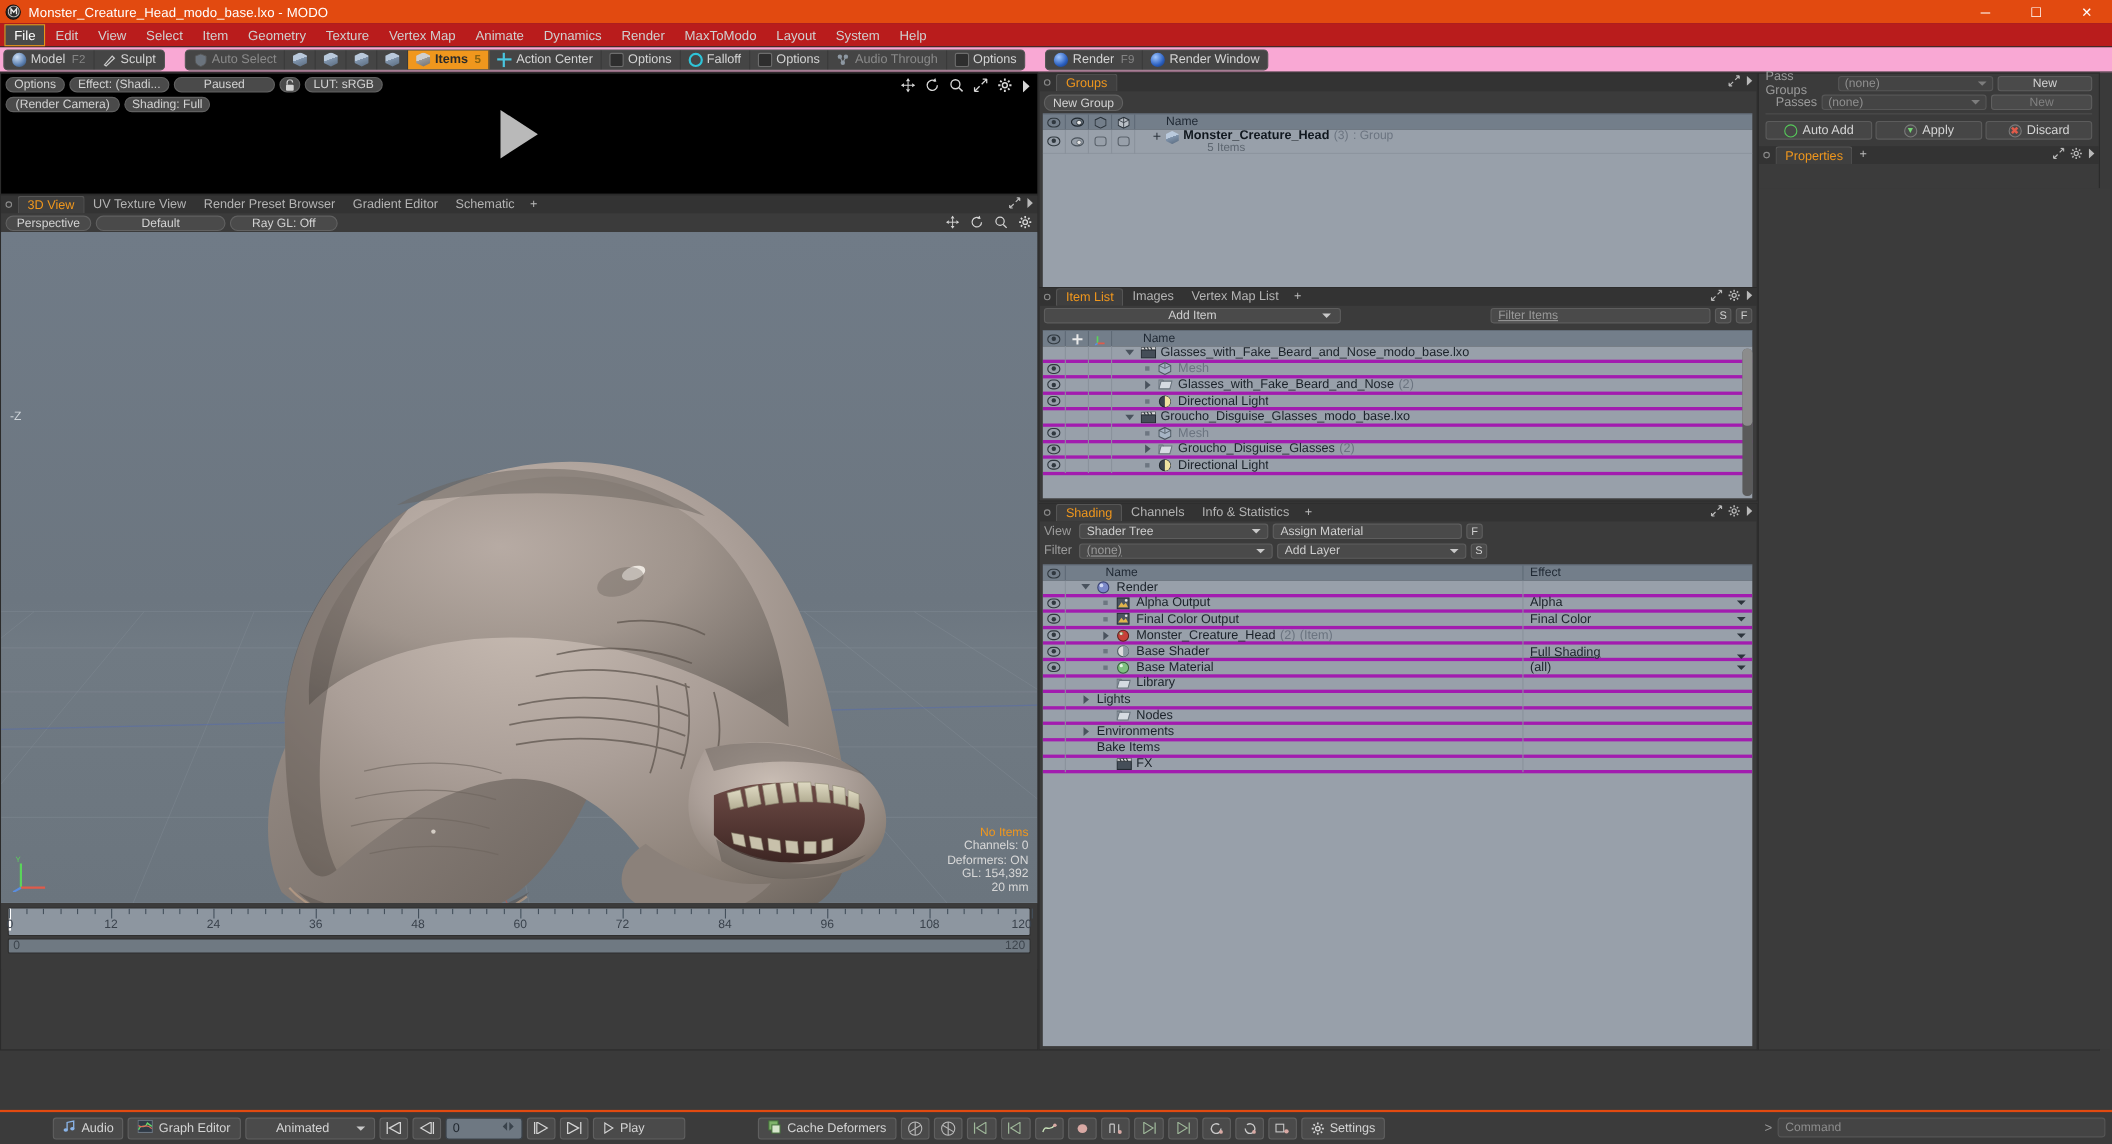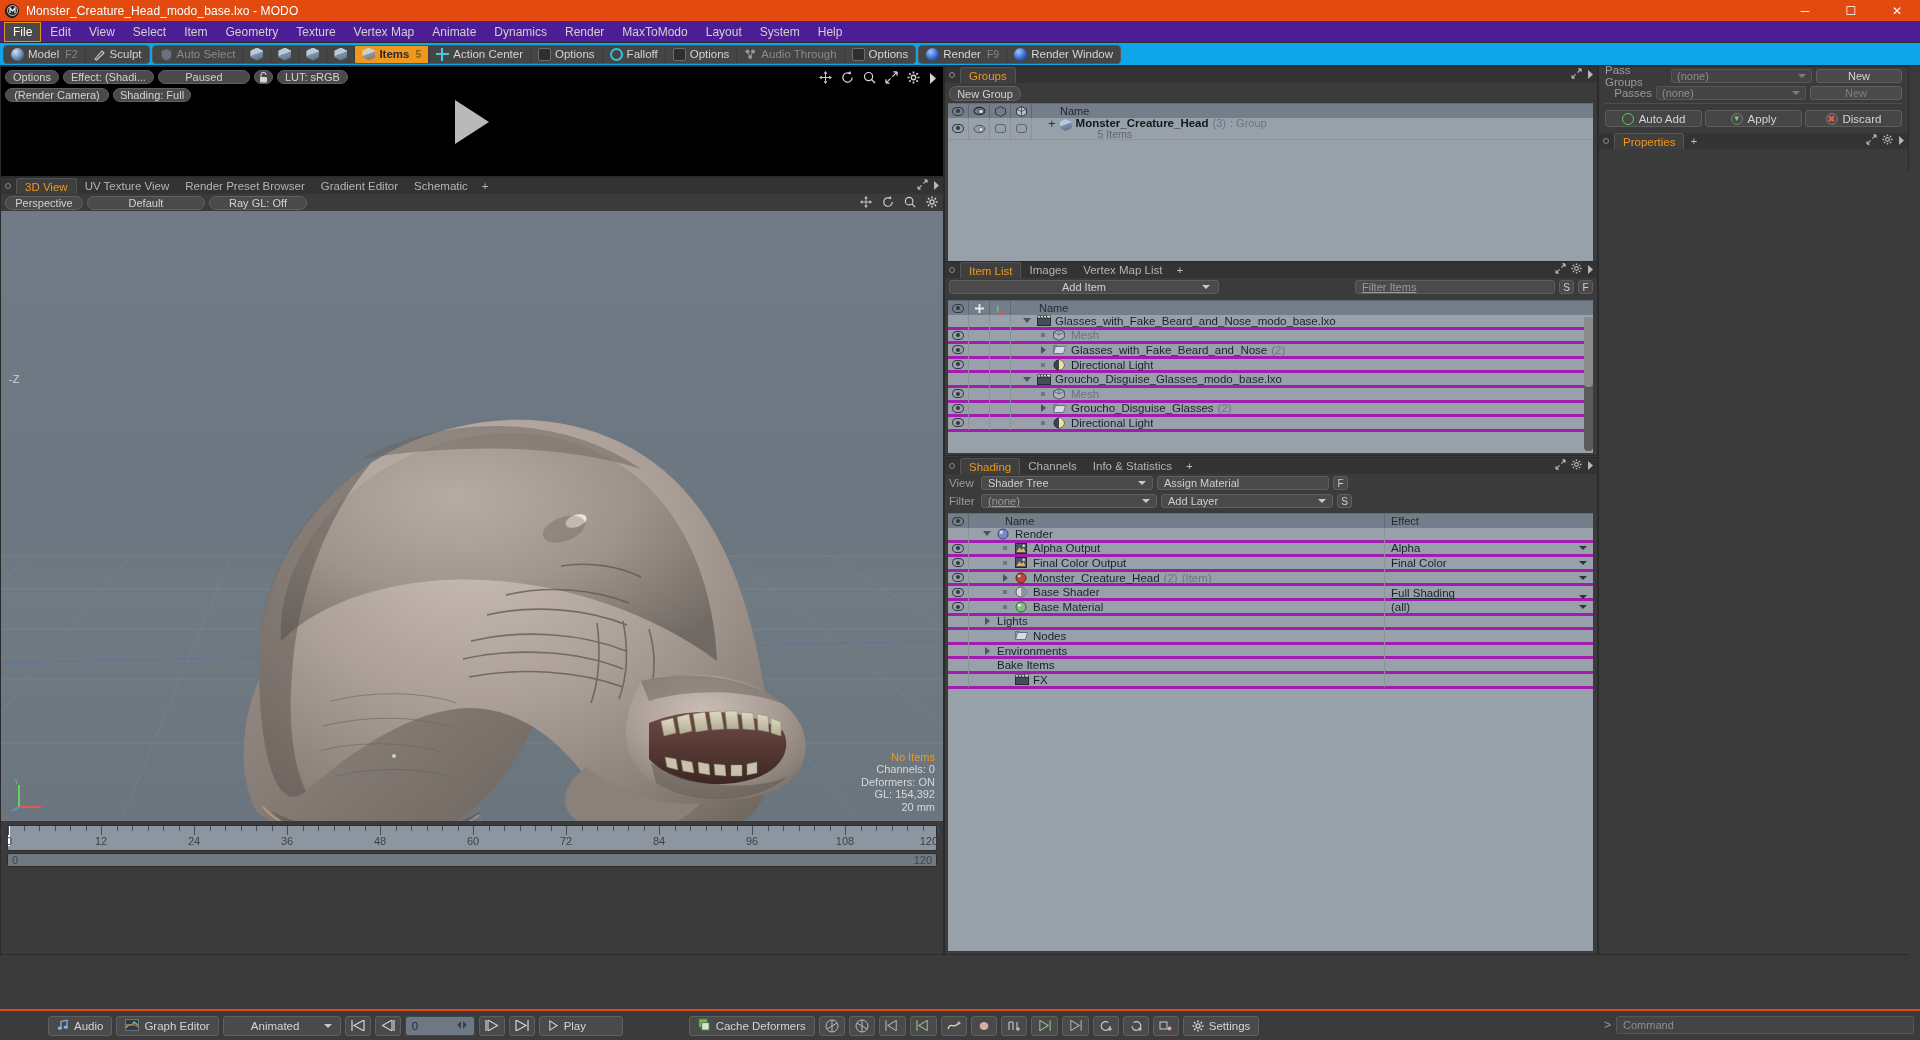--- a/index.html
+++ b/index.html
@@ -24,30 +24,30 @@
     font-size:9px;color:#ddd;
   }
   .titlebar .ttext{ color:#fff; font-size:12px; letter-spacing:.1px;}
   .winbtns{ position:absolute; right:0; top:0; height:21px; display:flex;}
   .winbtn{ width:46px;height:21px;display:flex;align-items:center;justify-content:center;
     color:#fff;font-size:12px;}
 
   
   .menubar{
     position:absolute; left:0; top:21px; width:1920px; height:22px;
-    background:#4c1d95; display:flex; align-items:center; padding-left:4px;
+    background:#b91c1c; display:flex; align-items:center; padding-left:4px;
     border-bottom:1px solid #2b2b2b;
   }
   .menuitem{ padding:2px 9px; font-size:12px; color:#d0d0d0; line-height:16px;}
   .menuitem.active{ border:1px solid #e8941a; color:#fff; background:#4a4a4a; padding:1px 8px;}
 
   
   .toolbar{
     position:absolute; left:0; top:43px; width:1920px; height:23px;
-    background:#0ea5e9; display:flex; align-items:center; gap:2px; padding:0 3px;
+    background:#f9a8d4; display:flex; align-items:center; gap:18px; padding:0 3px;
     border-bottom:1px solid #2b2b2b;
   }
   .tgroup{ display:flex; align-items:center; height:19px;
     background:#454545; border:1px solid #555; border-radius:4px; overflow:hidden;}
   .tbtn{ display:flex; align-items:center; gap:4px; height:19px; padding:0 7px;
     font-size:11.5px; color:#d4d4d4; border-right:1px solid #3a3a3a;}
   .tbtn:last-child{border-right:none;}
   .tbtn.dim{ color:#8a8a8a;}
   .tbtn.sel{ background:#f0971d; color:#2a2a2a; font-weight:bold;}
   .tbtn .key{ color:#868686; font-size:10.5px; margin-left:2px;}
@@ -1112,20 +1112,36 @@
             </span>
             <span>Base Material</span>
           </div>
           <div style="width: 208px; height: 14.6px; display: flex; align-items: center; justify-content: space-between; padding: 0px 6px; flex: 0 0 auto;">
             <span>(all)</span>
             <span class="caret" style="border-top-color: rgb(44, 52, 60);"></span>
           </div>
         </div>
         <div class="treerow">
           <div class="c" style="width: 21px; height: 14.6px; display: flex; align-items: center; justify-content: center; border-right: 1px solid rgb(138, 146, 156); flex: 0 0 auto;"></div>
+          <div class="nm" style="flex: 1 1 0%; padding-left: 30px; border-right: 1px solid rgb(138, 146, 156); height: 14.6px;">
+            <span style="width: 12px; display: inline-flex; align-items: center; justify-content: center; flex: 0 0 auto;"></span>
+            <span style="width: 14px; height: 12px; display: inline-flex; align-items: center; flex: 0 0 auto;">
+              <svg width="13" height="11" viewBox="0 0 13 11">
+                <path d="M0.5 9.5 L2.5 2.5 L12.5 2.5 L10.5 9.5 Z" fill="#d5dbe1" stroke="#6a747e"></path>
+                <path d="M0.5 9.5 L0.5 1.5 L4 1.5 L5 2.5" fill="none" stroke="#6a747e"></path>
+              </svg>
+            </span>
+            <span>Library</span>
+          </div>
+          <div style="width: 208px; height: 14.6px; display: flex; align-items: center; justify-content: space-between; padding: 0px 6px; flex: 0 0 auto;">
+            <span></span>
+          </div>
+        </div>
+        <div class="treerow">
+          <div class="c" style="width: 21px; height: 14.6px; display: flex; align-items: center; justify-content: center; border-right: 1px solid rgb(138, 146, 156); flex: 0 0 auto;"></div>
           <div class="nm" style="flex: 1 1 0%; padding-left: 12px; border-right: 1px solid rgb(138, 146, 156); height: 14.6px;">
             <span style="width: 12px; display: inline-flex; align-items: center; justify-content: center; flex: 0 0 auto;">
               <span class="arrowR"></span>
             </span>
             <span>Lights</span>
           </div>
           <div style="width: 208px; height: 14.6px; display: flex; align-items: center; justify-content: space-between; padding: 0px 6px; flex: 0 0 auto;">
             <span></span>
           </div>
         </div>

